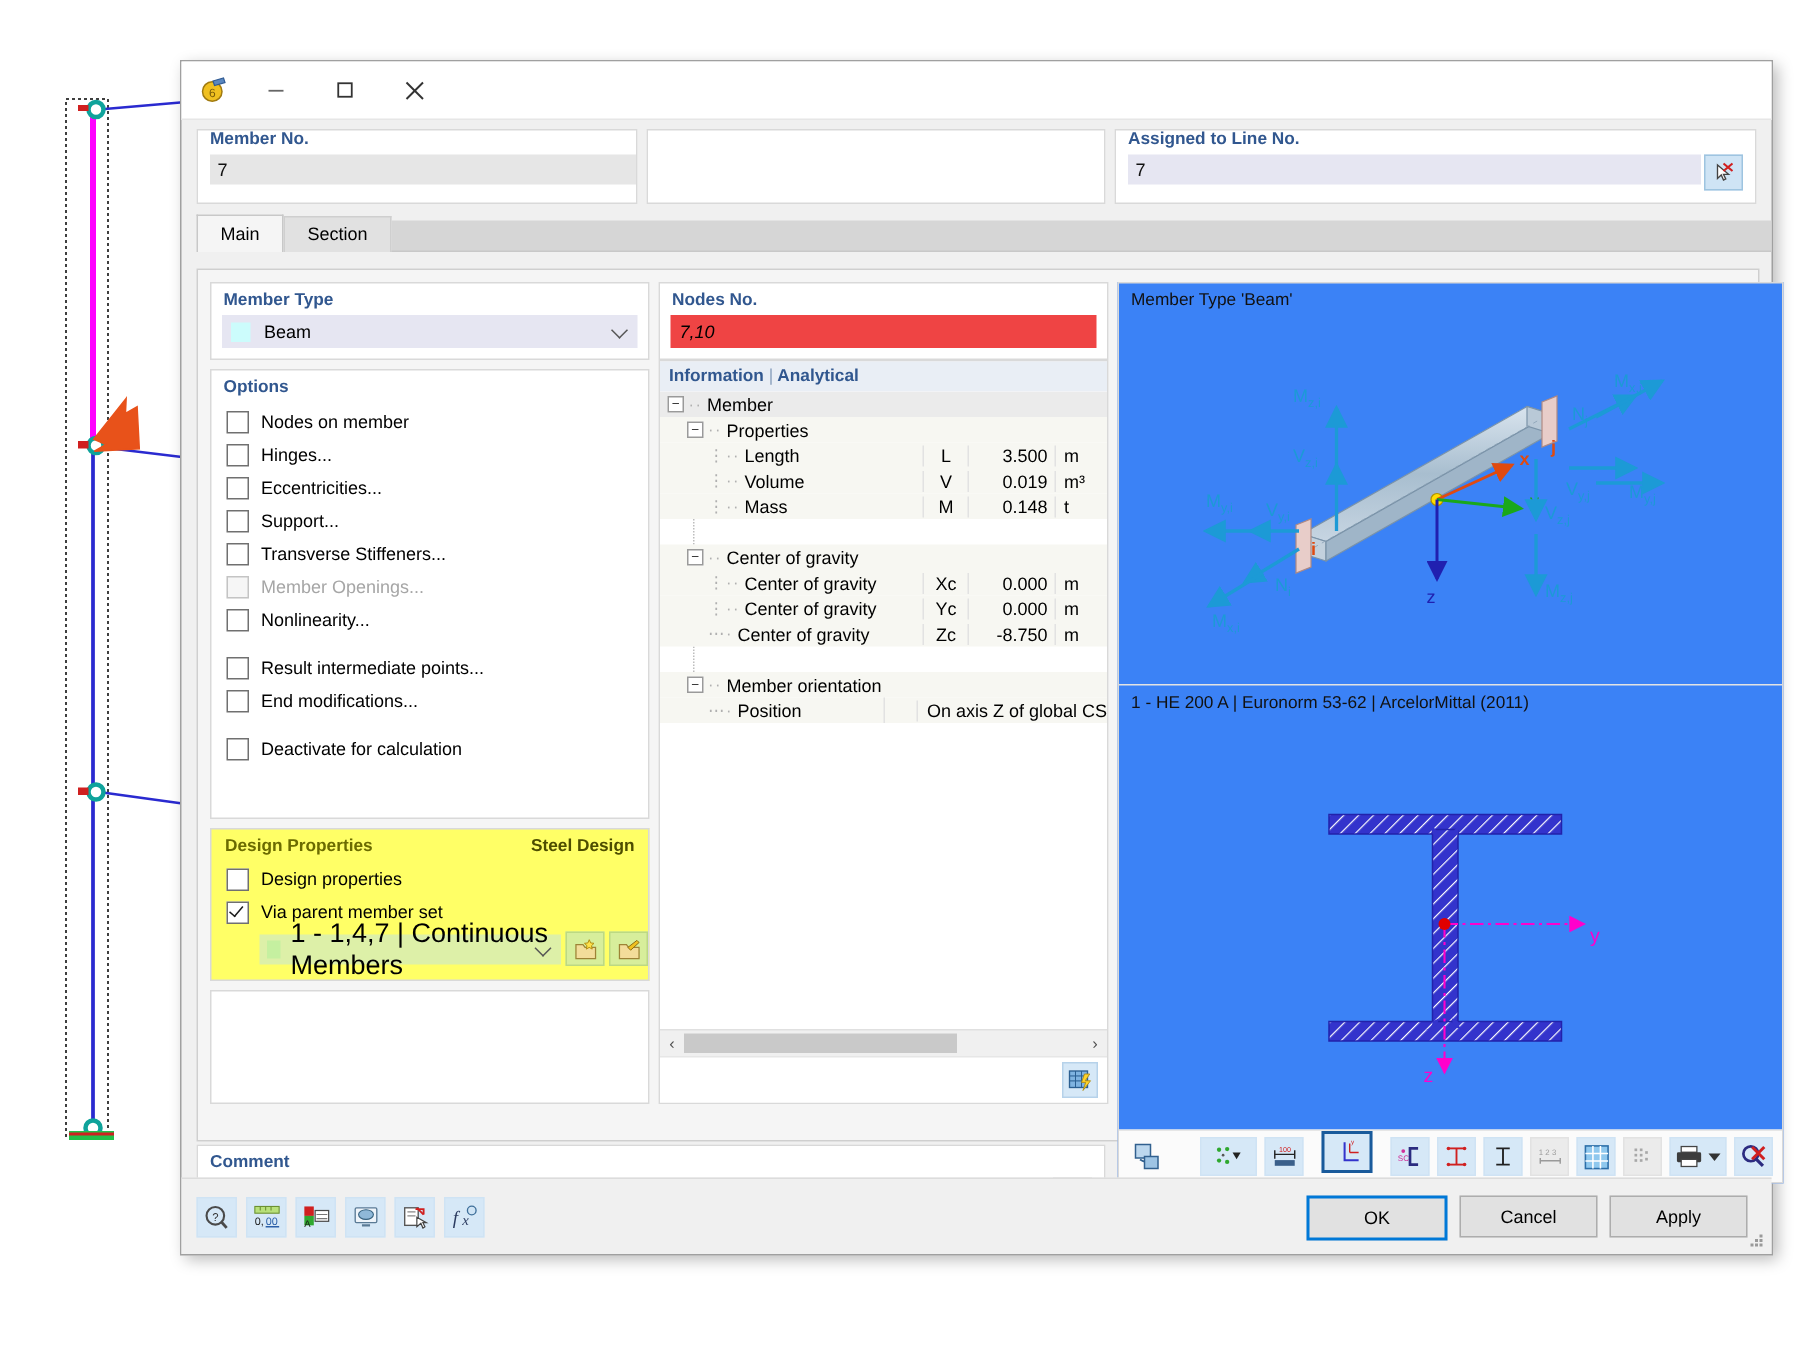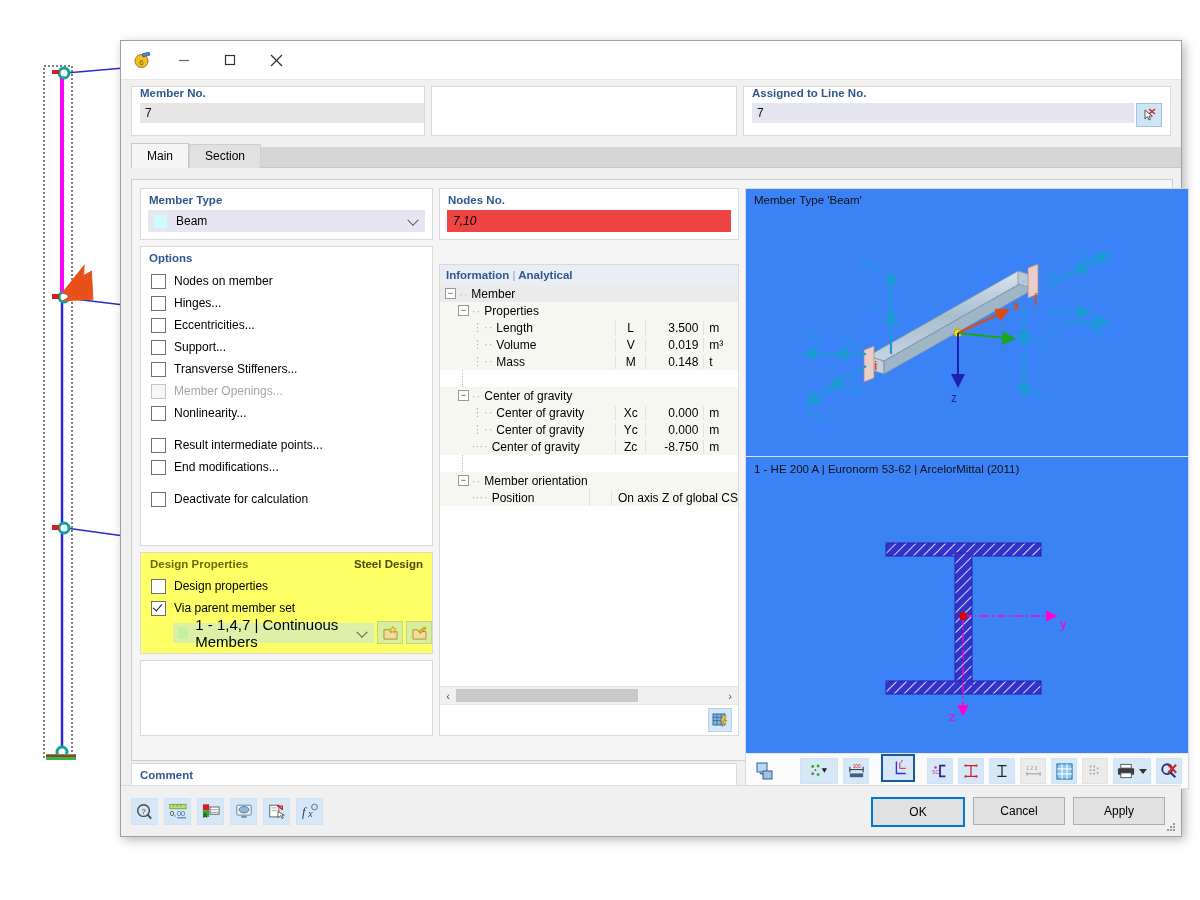--- a/index.html
+++ b/index.html
@@ -35,21 +35,21 @@
   
   .tabsbar{margin:8px 0 0 10px;display:flex;align-items:flex-end;height:24px;}
   .tab{height:23px;line-height:23px;padding:0 15px;font-size:12px;background:#e1e1e1;border:1px solid #cfcfcf;border-bottom:none;color:#000;}
   .tab.active{background:#f5f5f5;height:24px;line-height:24px;border-color:#c8c8c8;}
   .tabspacer{flex:1;height:20px;background:#d6d6d6;border-bottom:1px solid #c8c8c8;}
 
   
   .content{position:absolute;left:10px;top:138px;width:1040px;height:580px;background:#f5f5f5;border:1px solid #cfcfcf;}
   .cols{display:flex;padding:8px;gap:6px;height:564px;box-sizing:border-box;}
   .col-left{width:348px;display:flex;flex-direction:column;gap:6px;}
-  .col-mid{width:300px;display:flex;flex-direction:column;gap:24px;}
+  .col-mid{width:300px;display:flex;flex-direction:column;gap:0;}
   .col-right{flex:1;display:flex;flex-direction:column;gap:0;}
 
   .panel{background:#fff;border:1px solid #d9d9d9;}
   .panel-title{font-size:11.5px;font-weight:bold;color:#31578f;padding:5px 8px 4px 8px;}
 
   .sel{
     margin:0 7px 7px 7px;height:22px;background:#e6e6f2;display:flex;align-items:center;
     font-size:12px;padding-left:6px;position:relative;text-align:center;
   }
   .swatch{width:13px;height:13px;background:#ccfcfc;margin-right:9px;}
@@ -64,21 +64,21 @@
         border-right:1.8px solid #1a1a1a;border-bottom:1.8px solid #1a1a1a;transform:rotate(40deg);}
   .cbx.dis{border-color:#c4c4c4;background:#f6f6f6;}
   .opt.dis{color:#a6a6a6;}
 
   
   .panel-yellow{background:#ffff66;border:1px solid #d9d9d9;}
   .dp-head{display:flex;justify-content:space-between;font-size:11.5px;font-weight:bold;color:#6b6b00;padding:5px 9px 4px 9px;}
   .dp-head .right{color:#4d4d00;}
   .dp-rows{padding:1px 0 6px 10px;}
   .dp-sel{margin:2px 0 0 22px;display:flex;align-items:center;gap:3px;}
-  .dp-combo{width:196px;height:20px;background:#ddf0a8;display:flex;align-items:center;font-size:15px;padding-left:5px;position:relative;}
+  .dp-combo{width:196px;height:20px;background:#ddf0a8;display:flex;align-items:center;font-size:18px;padding-left:5px;position:relative;}
   .dp-combo .swatch{width:12px;height:12px;background:#c5f0a0;margin-right:7px;}
   .dp-btn{width:24px;height:21px;background:#d7ee9b;border:1px solid #bcd983;display:flex;align-items:center;justify-content:center;}
   .panel-blank{background:#fff;border:1px solid #d9d9d9;flex:1;}
 
   
   .treewrap{background:#fff;border:1px solid #d9d9d9;flex:1;display:flex;flex-direction:column;}
   .tree-title{font-size:11.5px;font-weight:bold;color:#31578f;background:#e9eef5;padding:4px 8px 4px 6px;}
   .tree-title .sep{color:#8aa0bd;font-weight:normal;}
   .tree{flex:1;overflow:hidden;position:relative;font-size:12px;}
   .trow{display:flex;height:17px;align-items:center;}

